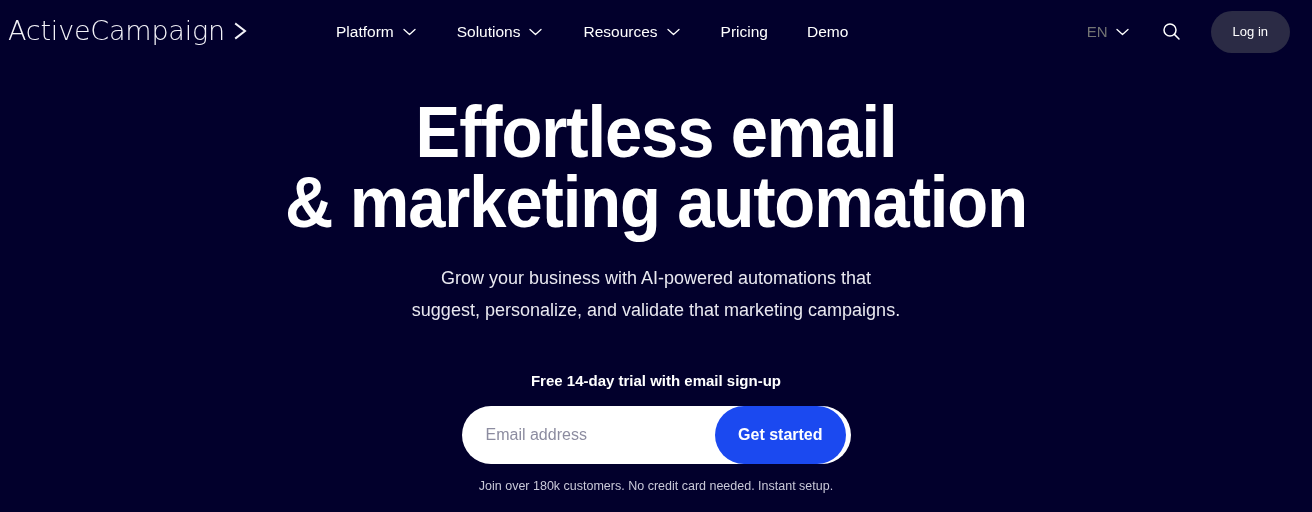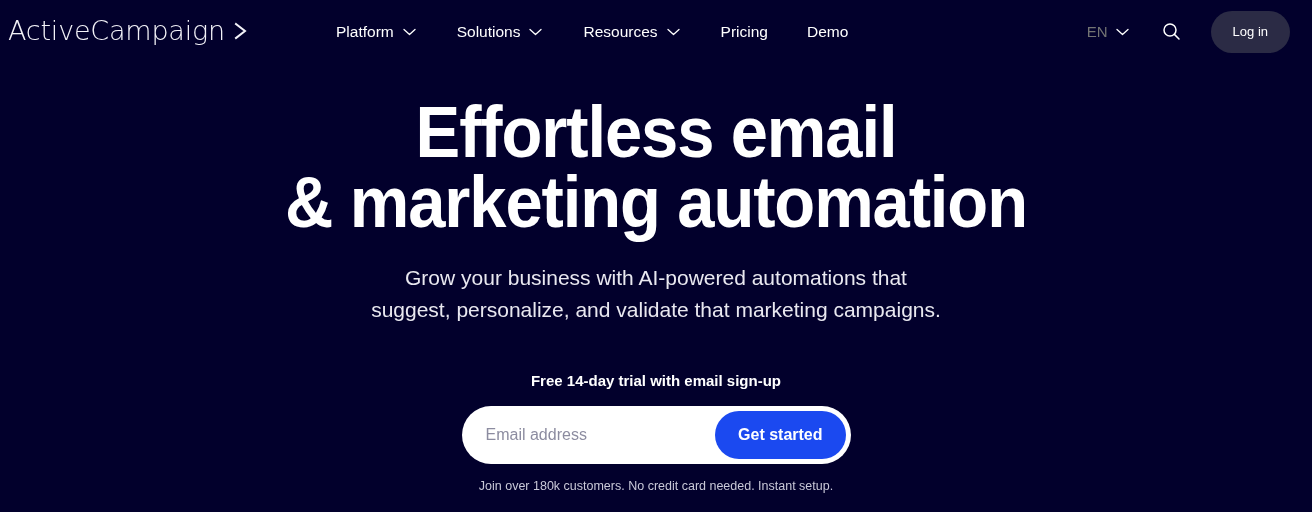--- a/index.html
+++ b/index.html
@@ -158,21 +158,21 @@
     font-size: 72px;
     line-height: 70px;
     letter-spacing: -1.2px;
     transform: scaleX(0.93);
   }
   .headline .l2 { display: block; }
 
   .subhead {
     margin-top: 25px;
     color: #e9e8f0;
-    font-size: 21px;
+    font-size: 18px;
     line-height: 32px;
     font-weight: 400;
   }
   .subhead span { display: block; }
 
   .trial-note {
     margin-top: 46px;
     color: #ffffff;
     font-size: 15px;
     font-weight: 700;
@@ -201,21 +201,21 @@
     font-size: 16px;
     color: #1a1a2e;
     height: 100%;
     min-width: 0;
   }
   .email-input::placeholder { color: #8c8ca0; }
 
   .btn-get {
     background: #1b49f0;
     color: #ffffff;
-    height: 48px;
+    height: 58px;
     padding: 12px 23px;
     font-size: 16px;
     font-weight: 700;
     border-radius: 999px;
     flex: none;
   }
 
   .fineprint {
     margin-top: 15px;
     color: #c9c8d8;

